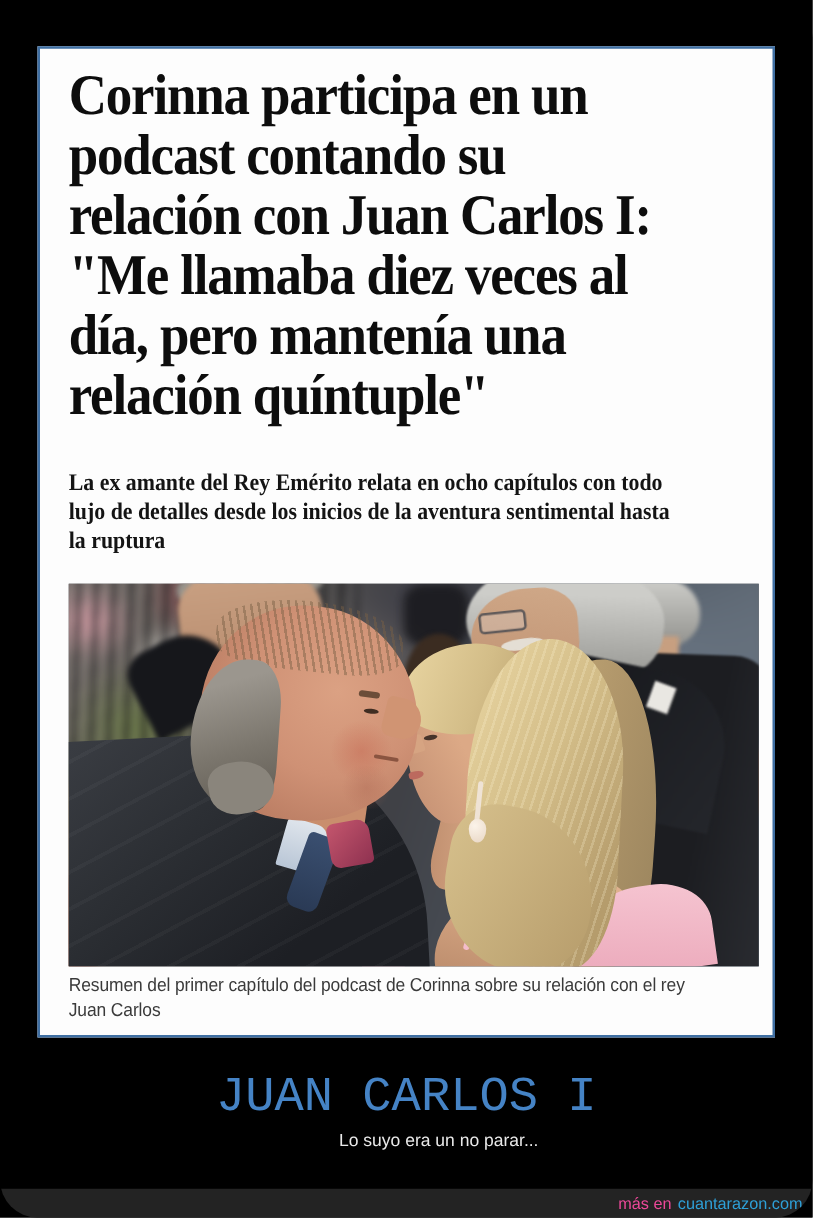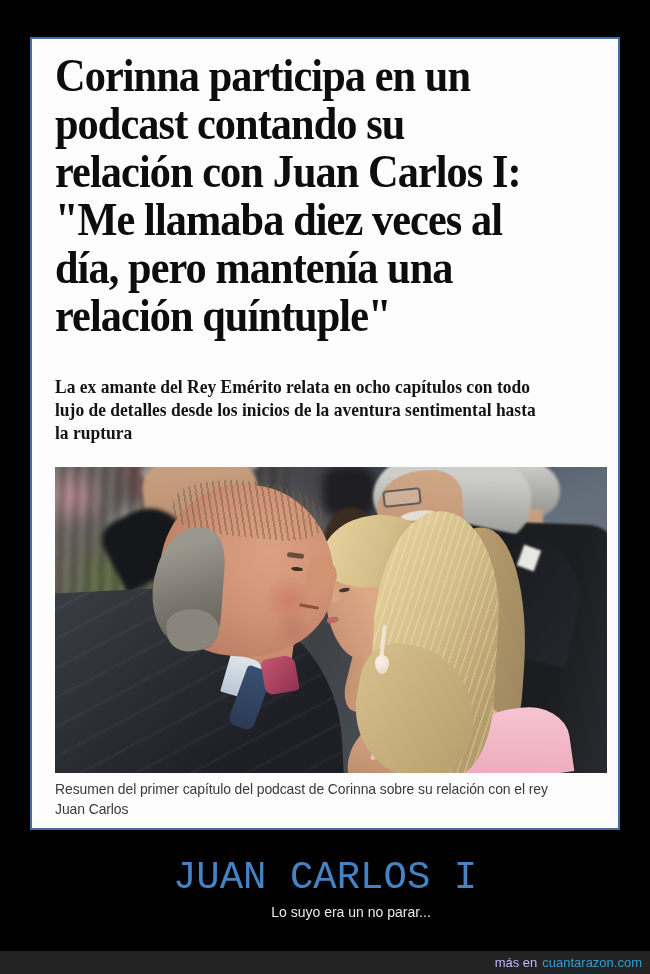--- a/index.html
+++ b/index.html
@@ -1,17 +1,17 @@
 <!DOCTYPE html>
 <html><head>
 <meta charset="utf-8">
 <style>
   html, body { margin:0; padding:0; width:650px; height:974px; background:#000; overflow:hidden; }
   body { font-family:"Liberation Sans", sans-serif; position:relative; }
-  .stage { position:absolute; inset:0; width:650px; height:974px; background:#000; overflow:hidden; }
+  .stage { position:absolute; inset:0; width:650px; height:974px; background:#000; overflow:hidden;border-radius:30px; }
 
   
   .card {
     position:absolute; left:30px; top:37px; width:590px; height:793px;
     box-sizing:border-box; background:#fdfdfd; border:2px solid #3f6fa3;
   }
   .headline {
     position:absolute; left:23px; top:13px; margin:0;
     font-family:"Liberation Serif", serif; font-weight:bold;
     font-size:46px; line-height:48px; letter-spacing:-1px; color:#0d0d0d;
@@ -162,21 +162,21 @@
     position:absolute; top:903px; left:0; width:644px; text-align:center;
     font-size:14px; line-height:18px; color:#e9e9e9;padding-left:29px;
   }
 
   
   .footerbar {
     position:absolute; left:0; bottom:0; width:650px; height:23px; background:#232323;
     display:flex; justify-content:flex-end; align-items:center;
     padding-right:8px; box-sizing:border-box; font-size:13px; line-height:23px;
   }
-  .footer-prefix { color:#c4b5fd; margin-right:5px; }
+  .footer-prefix { color:#ec4899; margin-right:5px; }
   .footer-site { color:#2ea0d8; text-decoration:none; cursor:pointer; }
 </style>
 </head>
 <body>
 
 <div class="stage">
 
   <div class="card">
     <h1 class="headline">Corinna participa en un
 podcast contando su

